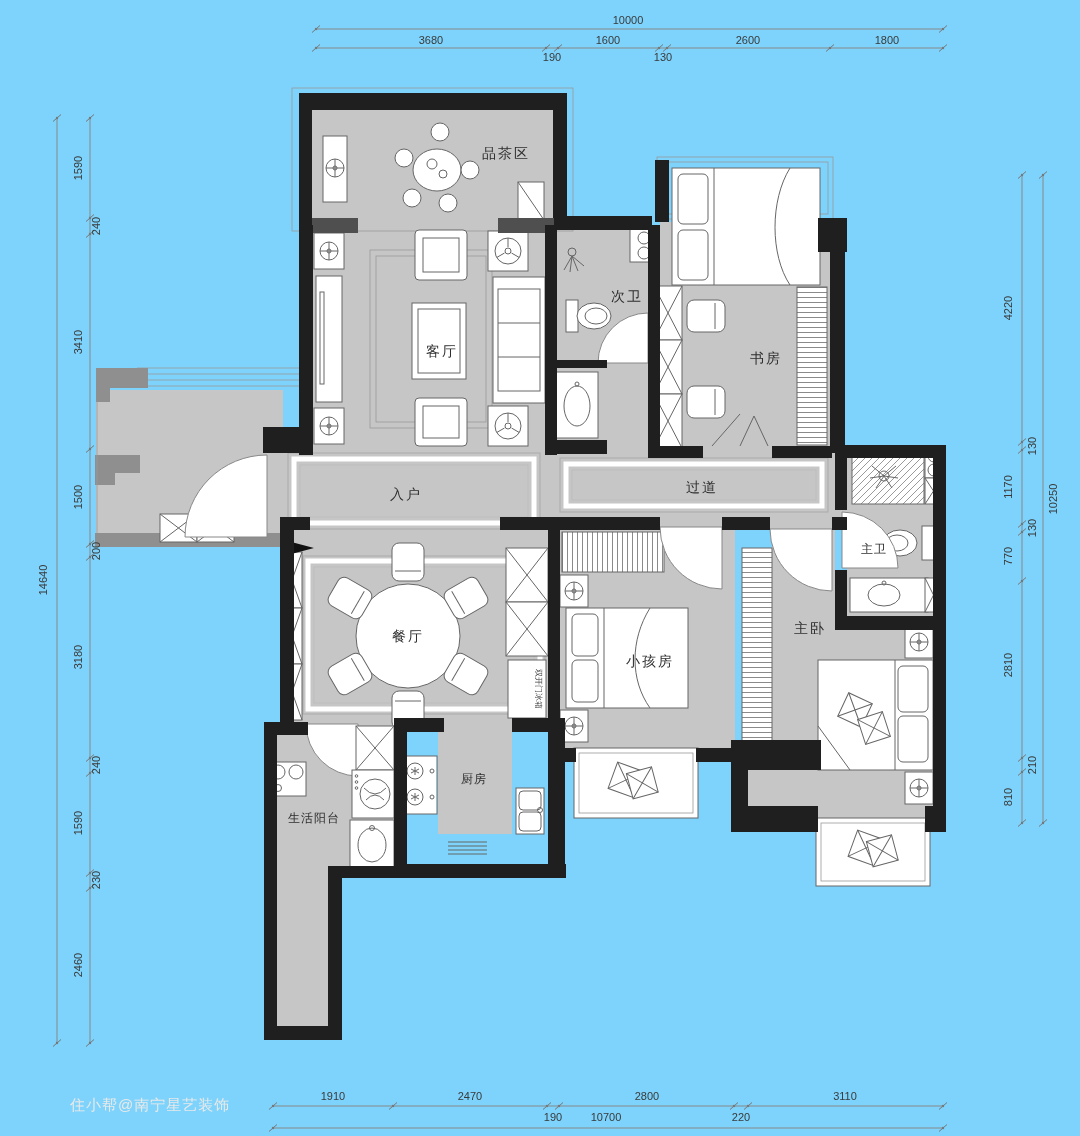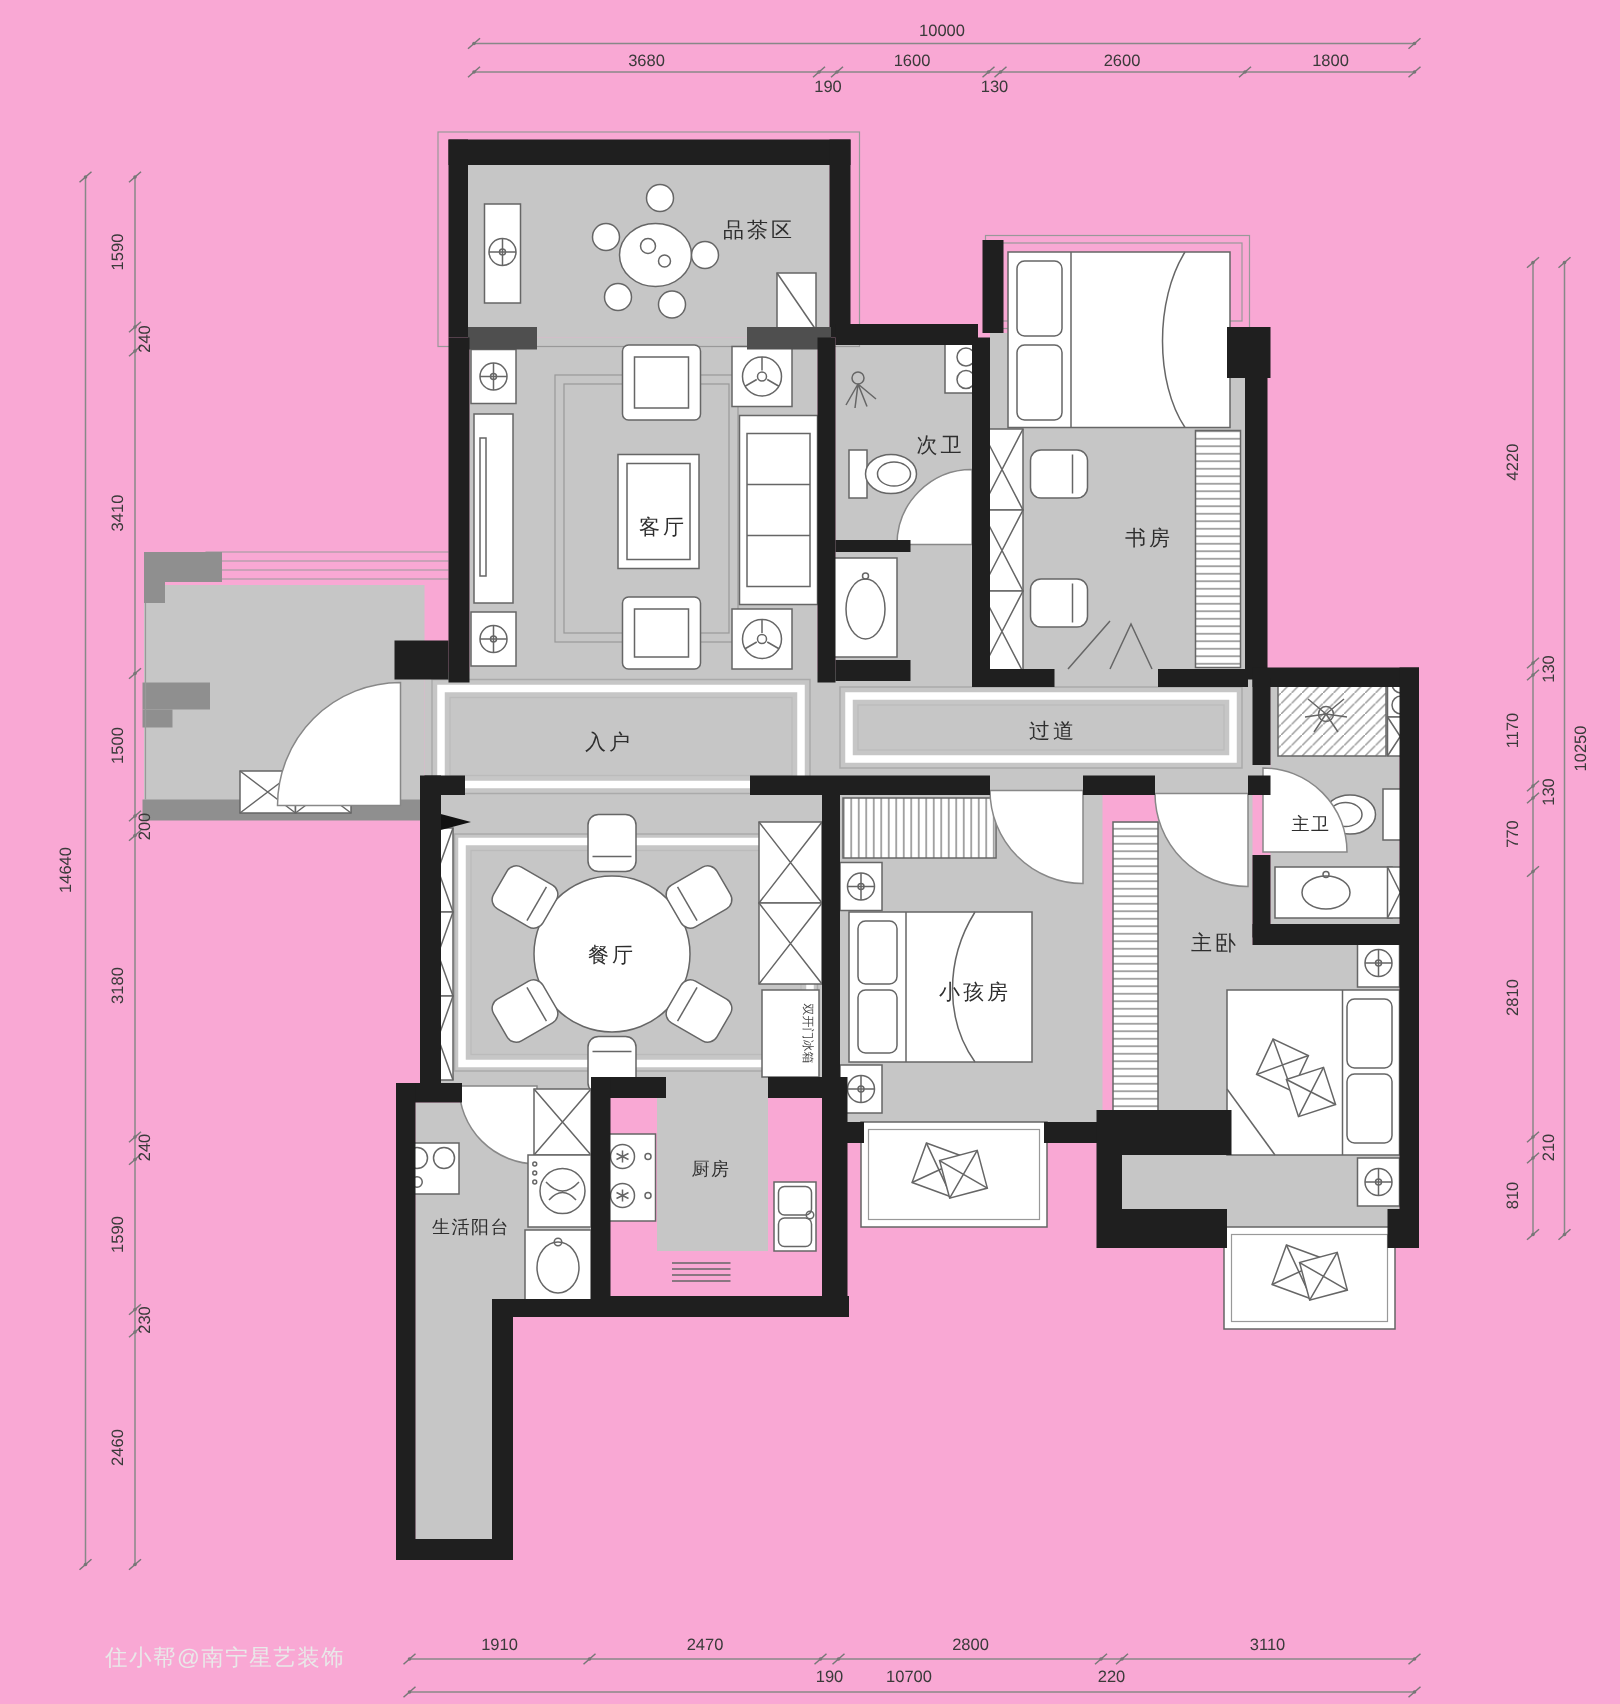--- a/index.html
+++ b/index.html
@@ -1,16 +1,16 @@
 <!DOCTYPE html>
 <html><head>
 <meta charset="utf-8">
 <style>
   html,body{margin:0;padding:0;background:#ffffff;}
-  .canvas{position:relative;width:1080px;height:1136px;background:#f9a8d4;overflow:hidden;
+  .canvas{position:relative;width:1080px;height:1136px;background:#7dd3fc;overflow:hidden;
           font-family:"Liberation Sans",sans-serif;}
   svg{position:absolute;left:0;top:0;}
   .wall{fill:#1f1f1f;}
   .gwall{fill:#8f8f8f;}
   .dwall{fill:#4f4f4f;}
   .floor{fill:#c6c6c6;}
   .furn{fill:#ffffff;stroke:#666;stroke-width:1;}
   .fline{fill:none;stroke:#666;stroke-width:1;}
   .fthin{fill:none;stroke:#999;stroke-width:0.8;}
   .rug{fill:#c6c6c6;stroke:#aaaaaa;stroke-width:1;}

